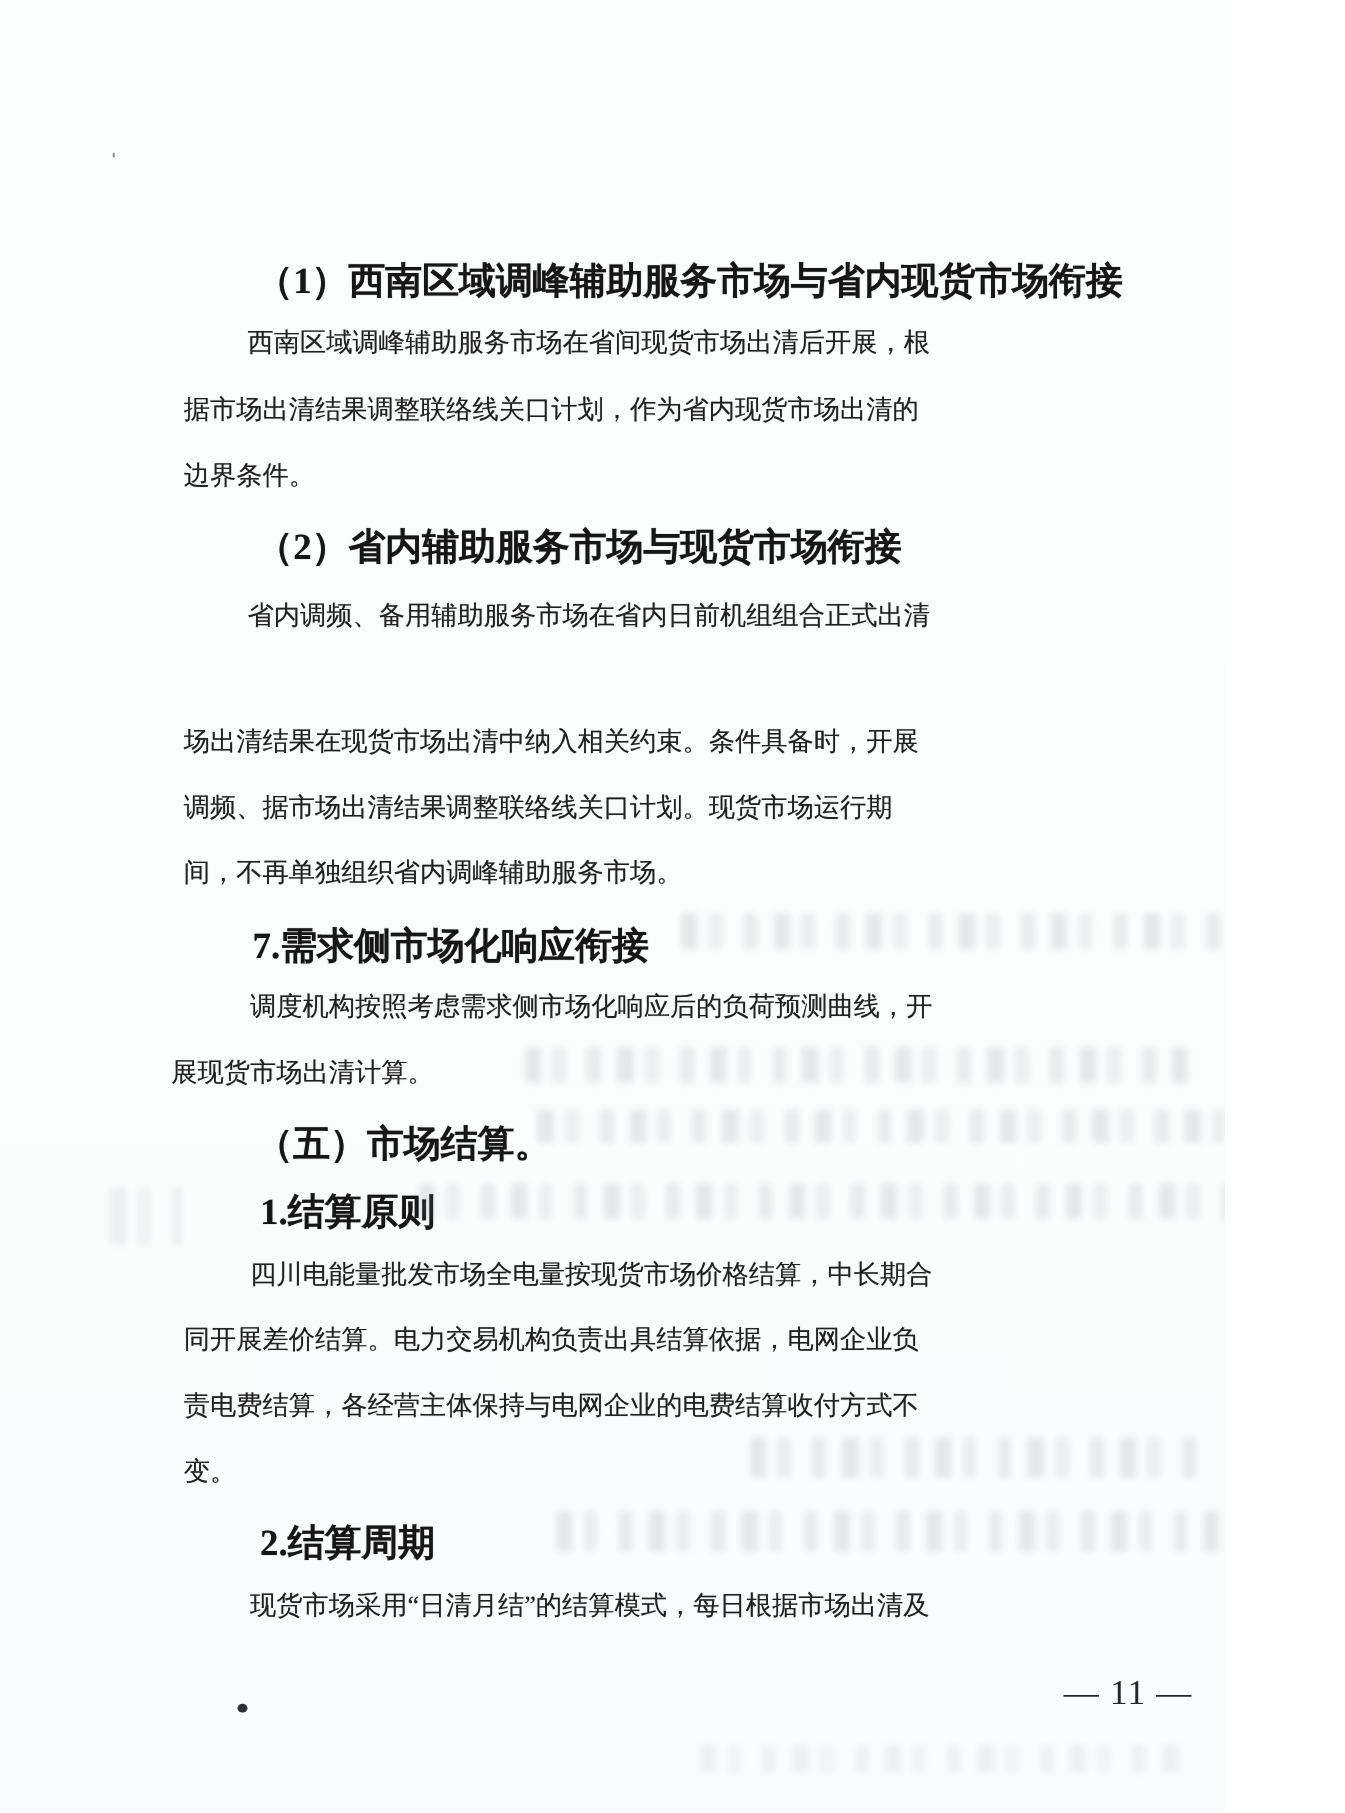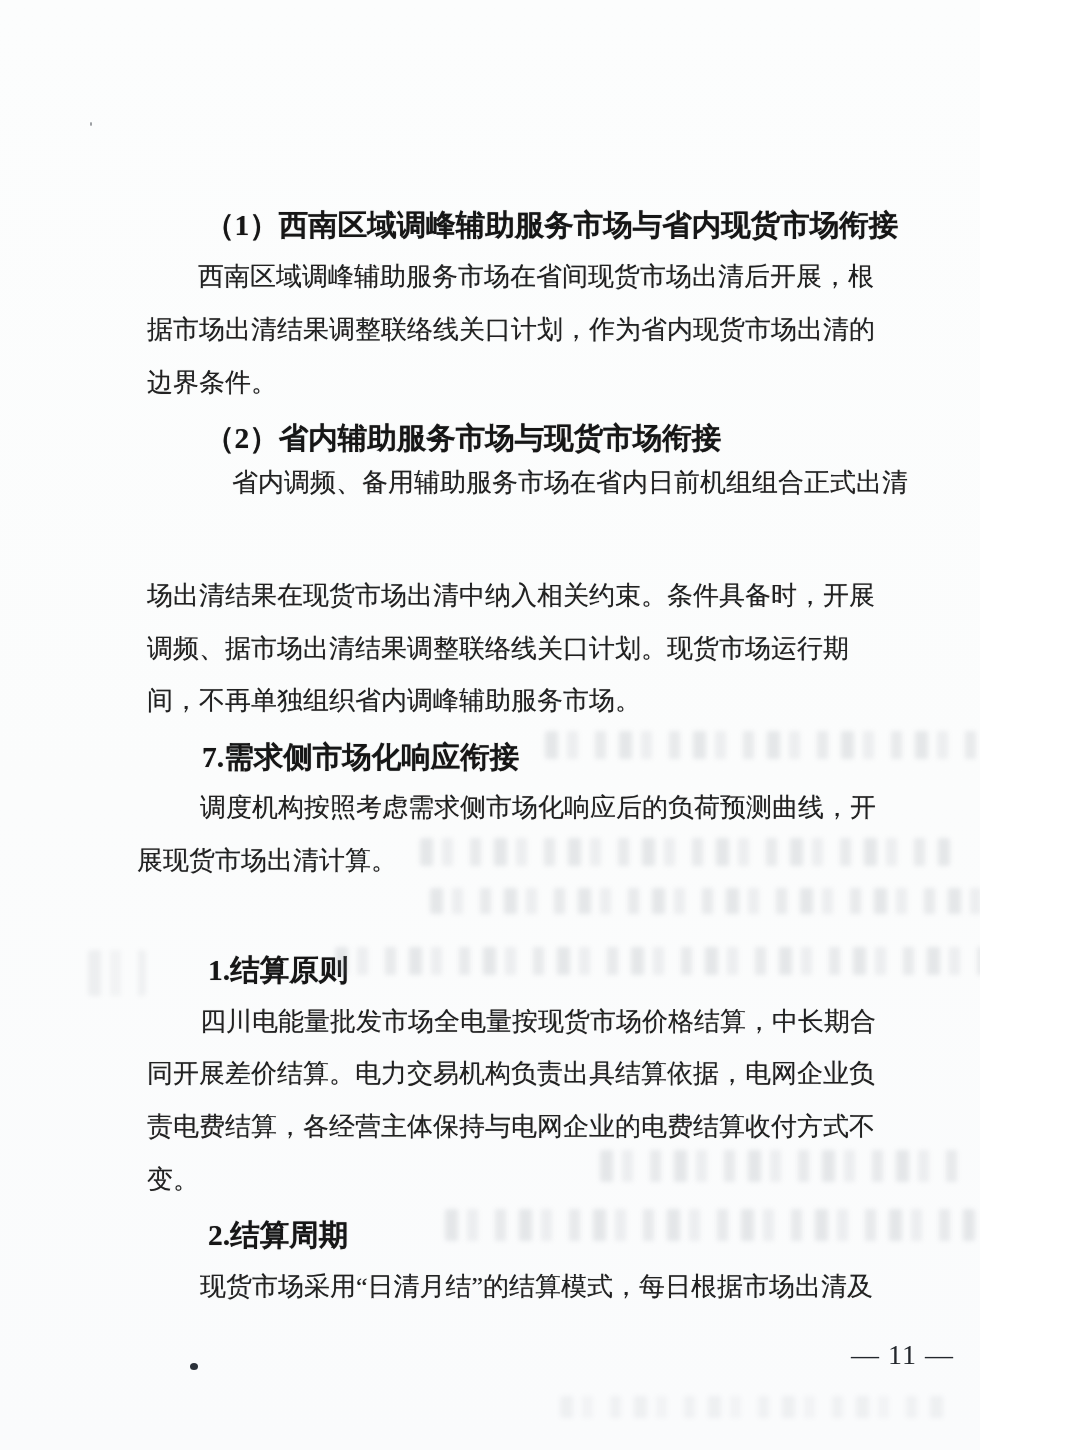--- a/index.html
+++ b/index.html
@@ -12,21 +12,21 @@
     width: 980px;
     height: 1450px;
     background: linear-gradient(180deg, #fcfdfd 0%, #fbfcfc 55%, #fafbfc 100%);
     overflow: hidden;
     font-family: "Liberation Serif", "DejaVu Serif", serif;
     color: #1f1f1f;
   }
   .line {
     position: absolute;
     white-space: nowrap;
-    font-size: 26px;
+    font-size: 21px;
     line-height: 1.25;
     letter-spacing: 0px;
     color: #212121;
     text-shadow: 0 0 0.7px rgba(40,40,40,0.45);
   }
   .h {
     font-weight: bold;
     font-size: 29.5px;
     color: #161616;
     text-shadow: 0 0 0.8px rgba(20,20,20,0.55);
@@ -61,27 +61,28 @@
 </head>
 <body>
 
 <div id="page">
 
   <div class="line h" style="top:207px;  left:205px;">（1）西南区域调峰辅助服务市场与省内现货市场衔接</div>
   <div class="line" style="top:261px;  left:198px;">西南区域调峰辅助服务市场在省间现货市场出清后开展，根</div>
   <div class="line" style="top:314px;  left:147px;">据市场出清结果调整联络线关口计划，作为省内现货市场出清的</div>
   <div class="line" style="top:367px;  left:147px;">边界条件。</div>
   <div class="line h" style="top:420px;  left:205px;">（2）省内辅助服务市场与现货市场衔接</div>
-  <div class="line" style="top:467px;  left:198px;margin-left:34px;">省内调频、备用辅助服务市场在省内日前机组组合正式出清</div>
+  <div class="line" style="top:479px;  left:198px;">省内调频、备用辅助服务市场在省内日前机组组合正式出清</div>
   <div class="line" style="top:580px;  left:147px;">场出清结果在现货市场出清中纳入相关约束。条件具备时，开展</div>
   <div class="line" style="top:633px;  left:147px;">调频、据市场出清结果调整联络线关口计划。现货市场运行期</div>
   <div class="line" style="top:685px;  left:147px;">间，不再单独组织省内调峰辅助服务市场。</div>
   <div class="line h" style="top:739px;  left:202px;">7.需求侧市场化响应衔接</div>
   <div class="line" style="top:792px;  left:200px;">调度机构按照考虑需求侧市场化响应后的负荷预测曲线，开</div>
   <div class="line" style="top:845px;  left:137px;">展现货市场出清计算。</div>
+  <div class="line h" style="top:898px;  left:205px;">（五）市场结算。</div>
   <div class="line h" style="top:952px;  left:208px;">1.结算原则</div>
   <div class="line" style="top:1006px; left:200px;">四川电能量批发市场全电量按现货市场价格结算，中长期合</div>
   <div class="line" style="top:1058px; left:147px;">同开展差价结算。电力交易机构负责出具结算依据，电网企业负</div>
   <div class="line" style="top:1111px; left:147px;">责电费结算，各经营主体保持与电网企业的电费结算收付方式不</div>
   <div class="line" style="top:1164px; left:147px;">变。</div>
   <div class="line h" style="top:1217px; left:208px;">2.结算周期</div>
   <div class="line" style="top:1271px; left:200px;">现货市场采用“日清月结”的结算模式，每日根据市场出清及</div>
 
   <div class="footer-num" style="top:1339px; left:851px;">— 11 —</div>
 

